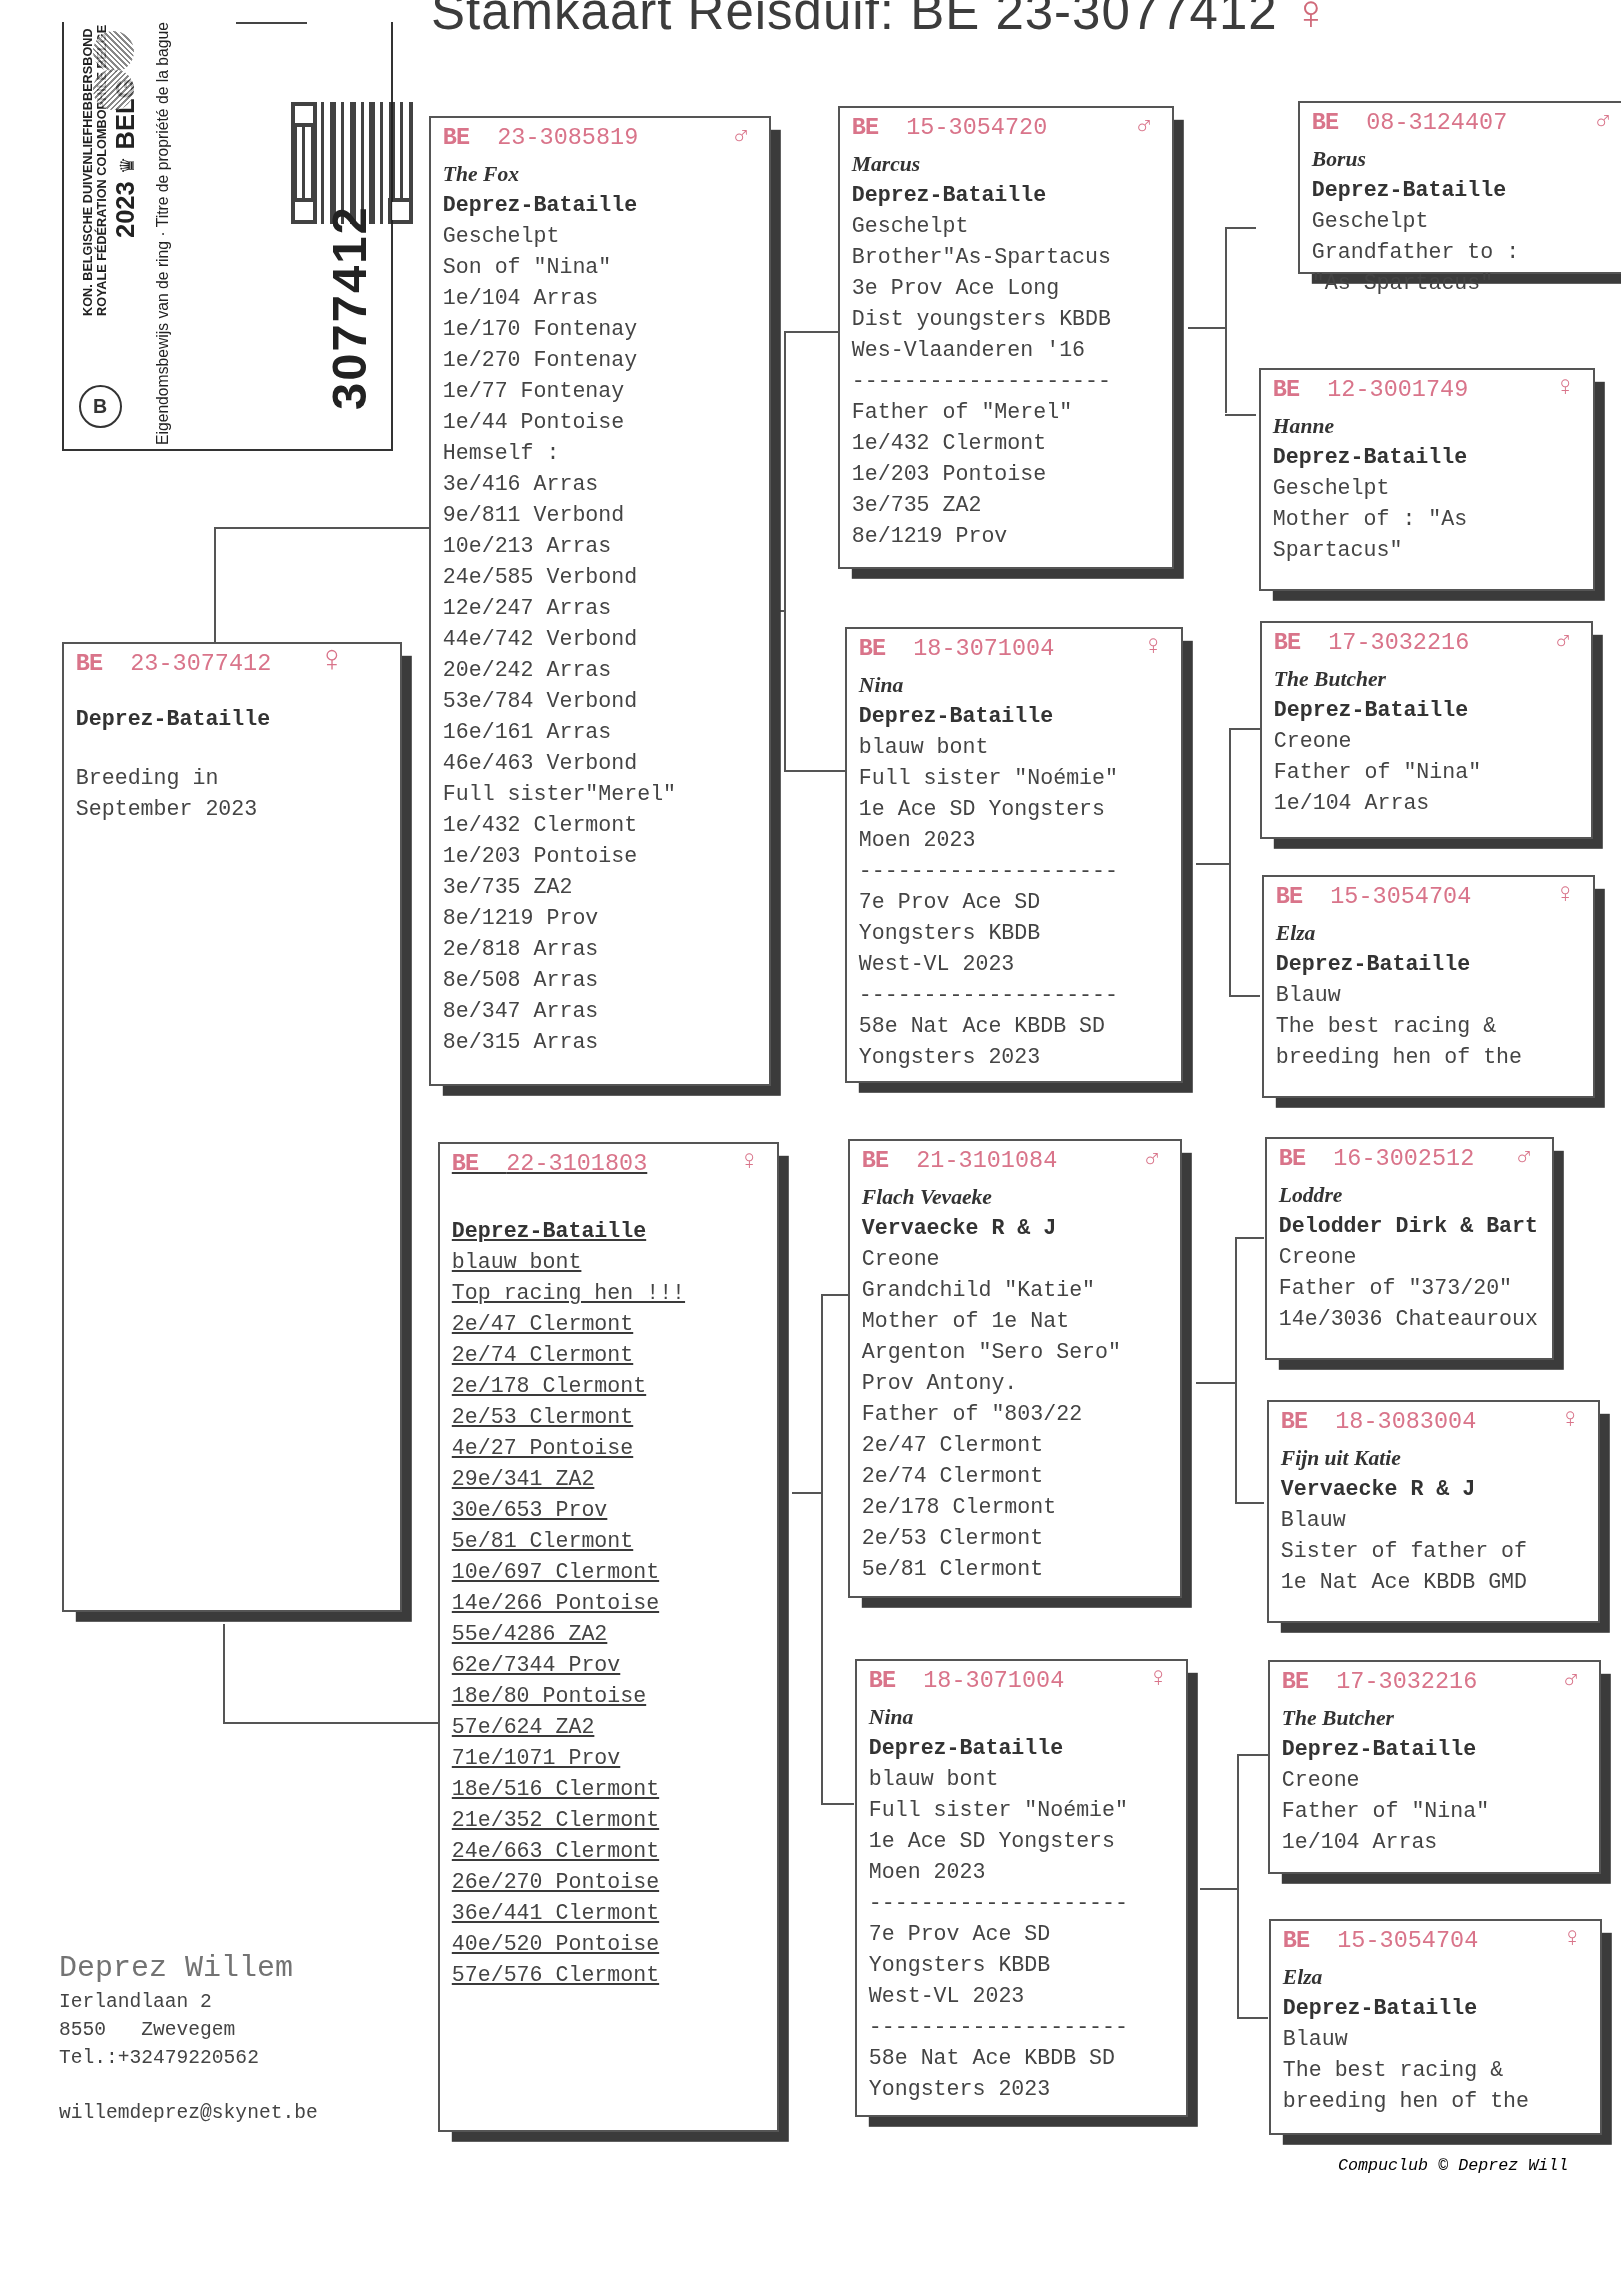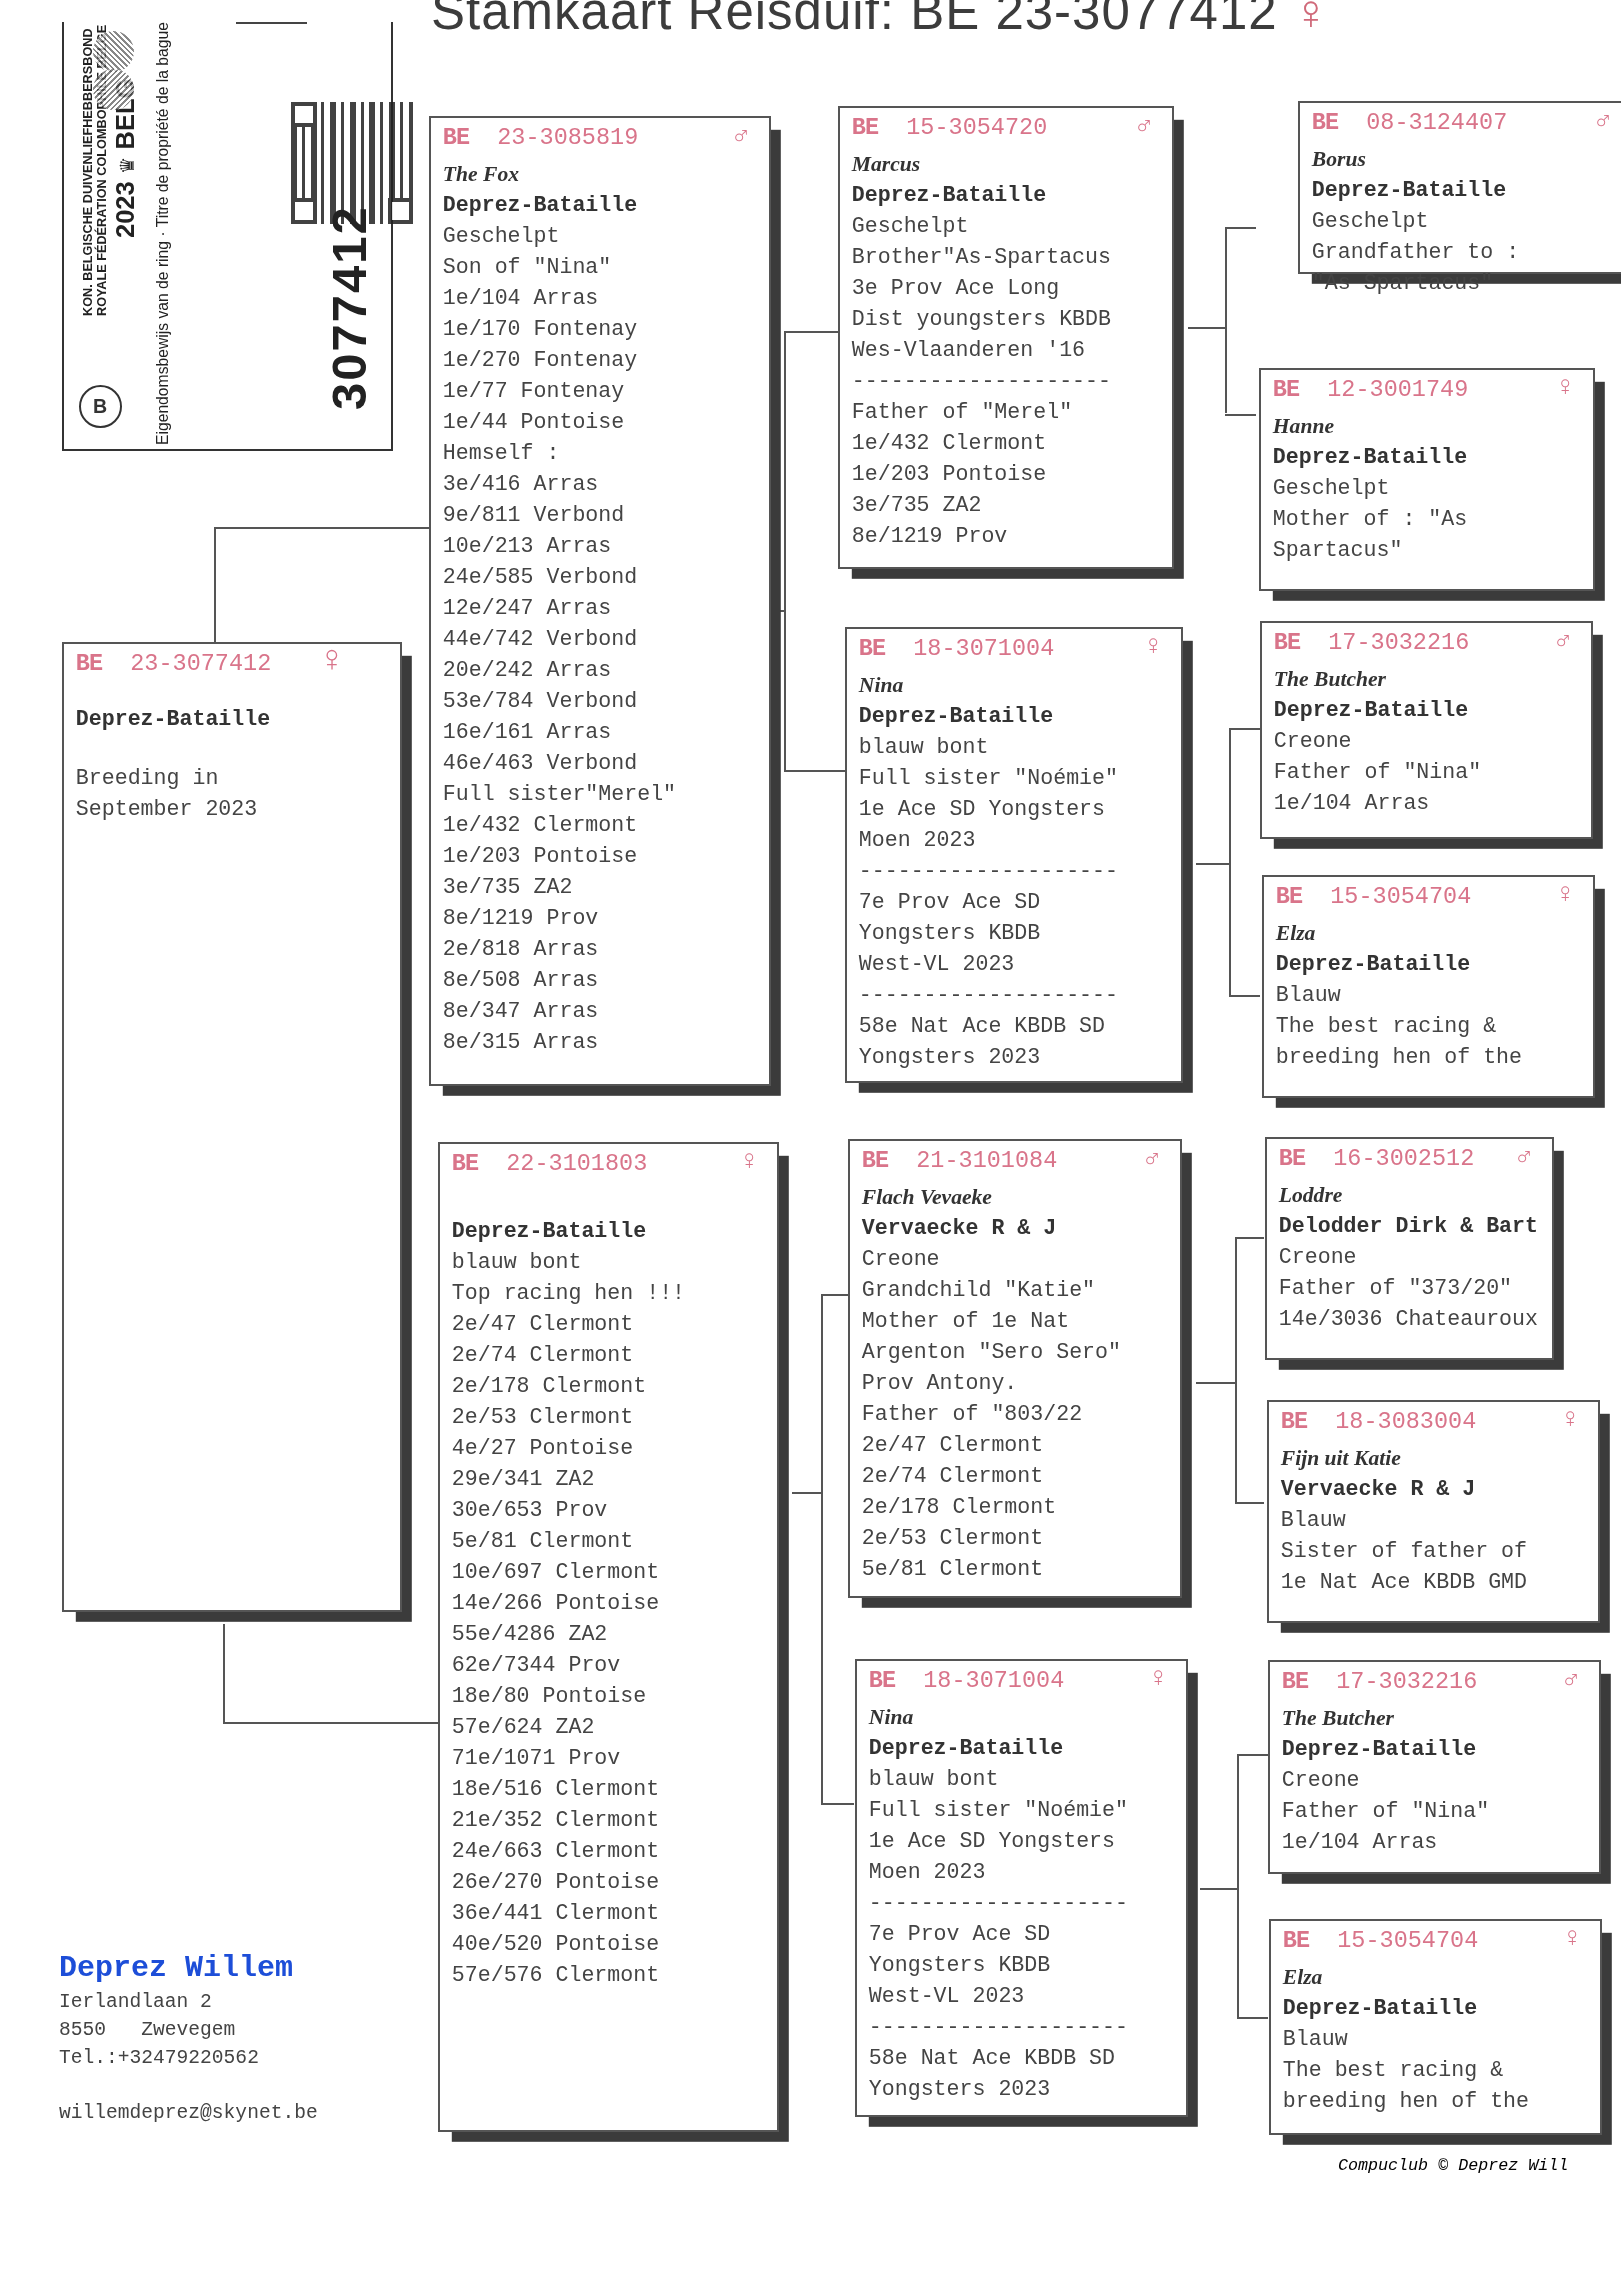--- a/index.html
+++ b/index.html
@@ -25,21 +25,21 @@
   .box.shadow { box-shadow: 11.8px 11.8px 0 -2px #3b3b3b; }
   .hdr { font-size:23.5px; color:#d9748a; white-space:pre; height:35px; position:relative; }
   .hdr .be { font-weight:bold; letter-spacing:-1px; }
   .hdr .sex { position:absolute; right:19.6px; top:-3.9px; font-size:27.4px; }
   .line { font-size:21.6px; line-height:31px; white-space:pre; color:#444; }
   .name { font-weight:bold; font-style:italic; color:#333; font-family:"Liberation Serif","DejaVu Serif",serif; font-size:21.6px; line-height:31px; }
   .breeder { font-weight:bold; color:#333; font-size:21.6px; line-height:31px; }
   .conn { position:absolute; background:#555; }
 
   .owner { left:59px; top:1949px; }
-  .owner .oname { font-size:30px; font-weight:bold; color:#1d4ed8; font-family:"Liberation Mono",monospace; line-height:39px; }
+  .owner .oname { font-size:30px; font-weight:normal; color:#737373; font-family:"Liberation Mono",monospace; line-height:39px; }
   .owner .oline { font-size:19.6px; line-height:28px; color:#444; white-space:pre; }
   .owner .email { margin-top:27.4px; }
   .footer { left:1338px; top:2156px; font-size:16.7px; font-style:italic; color:#000000; white-space:nowrap; }
 </style>
 </head>
 <body>
 
 <div class="abs ringcard">
   <div class="topline"></div>
   <div class="rot" style="left:17.6px; top:294px; font-size:12.7px; font-weight:bold; line-height:13.7px;">
@@ -136,21 +136,21 @@
     <div class="line">1e/203 Pontoise</div>
     <div class="line">3e/735 ZA2</div>
     <div class="line">8e/1219 Prov</div>
     <div class="line">2e/818 Arras</div>
     <div class="line">8e/508 Arras</div>
     <div class="line">8e/347 Arras</div>
     <div class="line">8e/315 Arras</div>
   </div>
 </div>
 
-<div class="box shadow" style="left:438px; top:1142px; width:341px; height:990px;">
+<div class="box shadow" style="left:438px; top:1142px; width:341px; height:990px;text-decoration:underline;">
   <div class="hdr"><span class="be">BE</span>  <span>22-3101803</span><span class="sex">♀</span></div>
   <div class="name" style="min-height:31px;"></div>
   <div class="breeder">Deprez-Bataille</div>
   <div>
     <div class="line">blauw bont</div>
     <div class="line">Top racing hen !!!</div>
     <div class="line">2e/47 Clermont</div>
     <div class="line">2e/74 Clermont</div>
     <div class="line">2e/178 Clermont</div>
     <div class="line">2e/53 Clermont</div>

